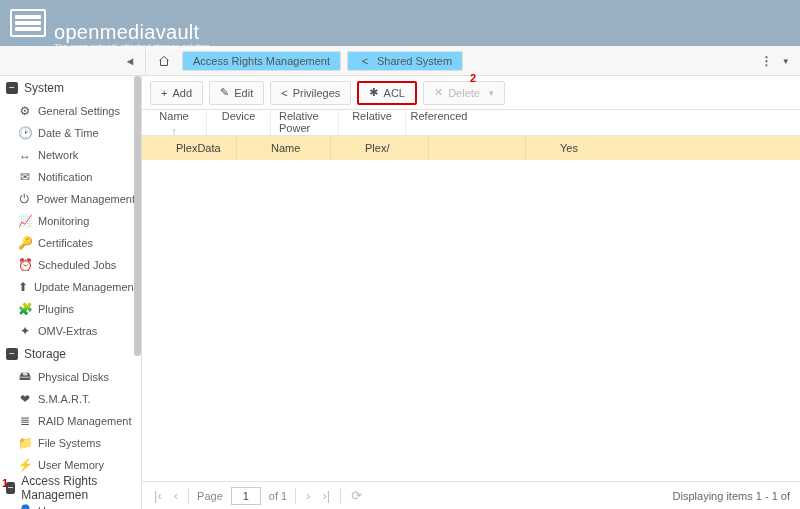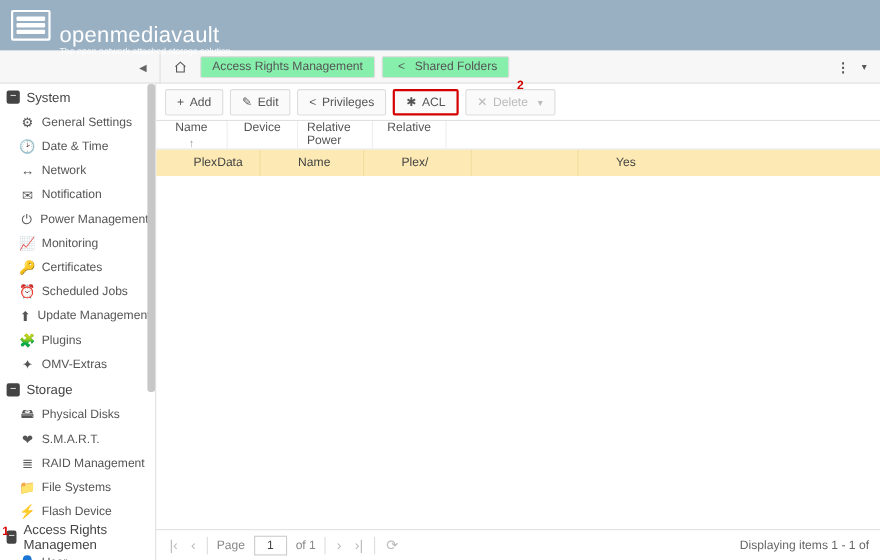--- a/index.html
+++ b/index.html
@@ -6,21 +6,21 @@
   body { font-family: -apple-system, BlinkMacSystemFont, "Segoe UI", Arial, sans-serif; font-size: 12px; color: #444; background: #fff; width: 800px; height: 509px; overflow: hidden; }
   .header { background: #99b0c3; height: 46px; display: flex; align-items: center; padding: 0 10px; }
   .logo-box { width: 36px; height: 28px; border: 2px solid #fff; border-radius: 2px; margin-right: 8px; display: flex; flex-direction: column; justify-content: space-around; padding: 3px; }
   .logo-box div { height: 4px; background: #fff; border-radius: 1px; }
   .brand-text { color: #fff; margin-top: 27px; }
   .brand-title { font-size: 20px; font-weight: 300; letter-spacing: 0.3px; line-height: 1; }
   .brand-sub { font-size: 8px; opacity: 0.9; }
   .topbar { height: 30px; background: #f7f7f7; border-bottom: 1px solid #e0e0e0; display: flex; align-items: center; padding: 0 6px; gap: 6px; }
   .tb-collapse { width: 140px; height: 30px; display: flex; align-items: center; justify-content: flex-end; padding-right: 12px; font-weight: bold; color: #666; cursor: pointer; border-right: 1px solid #e0e0e0; }
   .tb-home { width: 24px; height: 22px; display: flex; align-items: center; justify-content: center; cursor: pointer; color: #555; }
-  .tb-crumb { background: #86efac; border: 1px solid #ddd; border-radius: 2px; padding: 3px 10px; font-size: 11px; color: #555; cursor: pointer; display: flex; align-items: flex-start; gap: 5px; }
+  .tb-crumb { background: #7dd3fc; border: 1px solid #ddd; border-radius: 2px; padding: 3px 10px; font-size: 11px; color: #555; cursor: pointer; display: flex; align-items: flex-start; gap: 5px; }
   .tb-right { margin-left: auto; display: flex; align-items: center; gap: 6px; padding-right: 6px; color: #555;}
   .tb-menu { font-weight: bold; cursor: pointer; padding: 0 4px; letter-spacing: 1px;}
   .layout { display: flex; height: calc(509px - 46px - 30px); }
   .sidebar { width: 142px; border-right: 1px solid #e0e0e0; overflow-y: auto; position: relative; padding-bottom: 2px; }
   .sb-scroll { position: absolute; right: 0; top: 0; width: 7px; height: 280px; background: #c7c7c7; border-radius: 3px; }
   .sb-group { display: flex; align-items: center; height: 24px; padding: 0 6px; gap: 6px; font-size: 12px; color: #444; cursor: pointer; }
   .sb-group .toggle { width: 12px; height: 12px; background: #444; border-radius: 2px; display: flex; align-items: center; justify-content: center; color: #fff; font-size: 10px; line-height: 1;}
   .sb-item { display: flex; align-items: center; height: 22px; padding: 0 6px 0 18px; gap: 6px; font-size: 11px; color: #555; cursor: pointer; white-space: nowrap; overflow: hidden; }
   .sb-item .icon, .sb-group .gicon { width: 14px; text-align: center; color: #555; font-size: 12px; }
   .annot-1 { position: absolute; left: 2px; top: 477px; color: #d40000; font-size: 11px; font-weight: bold; z-index: 5;}
@@ -64,21 +64,21 @@
   <div class="tb-home">
     <svg viewBox="0 0 24 24">
         <path fill="none" stroke="#555" stroke-width="2" d="M3 11 L12 3 L21 11 M5 10 V21 H19 V10"></path>
       </svg>
   </div>
   <div class="tb-crumb">
     <span>Access Rights Management</span>
   </div>
   <div class="tb-crumb">
     <span class="ico">&lt;</span>
-    <span>Shared Folders</span>
+    <span>Shared System</span>
   </div>
   <div class="tb-right">
     <span class="tb-menu">⋮</span>
     <span style="font-size:9px;">▾</span>
   </div>
 </div>
 
 <div class="layout">
   <div class="sidebar">
     <div class="sb-scroll"></div>
@@ -146,21 +146,21 @@
         <div class="sb-item">
           <span class="icon">≣</span>
           <span>RAID Management</span>
         </div>
         <div class="sb-item">
           <span class="icon">📁</span>
           <span>File Systems</span>
         </div>
         <div class="sb-item">
           <span class="icon">⚡</span>
-          <span>Flash Device</span>
+          <span>User Memory</span>
         </div>
         <div class="sb-group">
           <span class="toggle">−</span>
           <span>Access Rights Managemen</span>
         </div>
         <div class="sb-item">
           <span class="icon">👤</span>
           <span>User</span>
         </div>
       </div>
@@ -198,20 +198,23 @@
           <span style="color:#999;font-size:10px;">↑</span>
         </div>
       <div class="gh-cell col-device">
           <span>Device</span>
         </div>
       <div class="gh-cell col-path">
           <span>Relative Power</span>
         </div>
       <div class="gh-cell col-comment">
           <span>Relative</span>
+        </div>
+      <div class="gh-cell col-ref">
+          <span>Referenced</span>
         </div>
     </div>
 
     <div class="grid-body">
       <div class="grid-row">
         <div class="gr-cell col-name">PlexData</div>
         <div class="gr-cell col-device">Name</div>
         <div class="gr-cell col-path">Plex/</div>
         <div class="gr-cell col-comment"></div>
         <div class="gr-cell col-ref">Yes</div>

